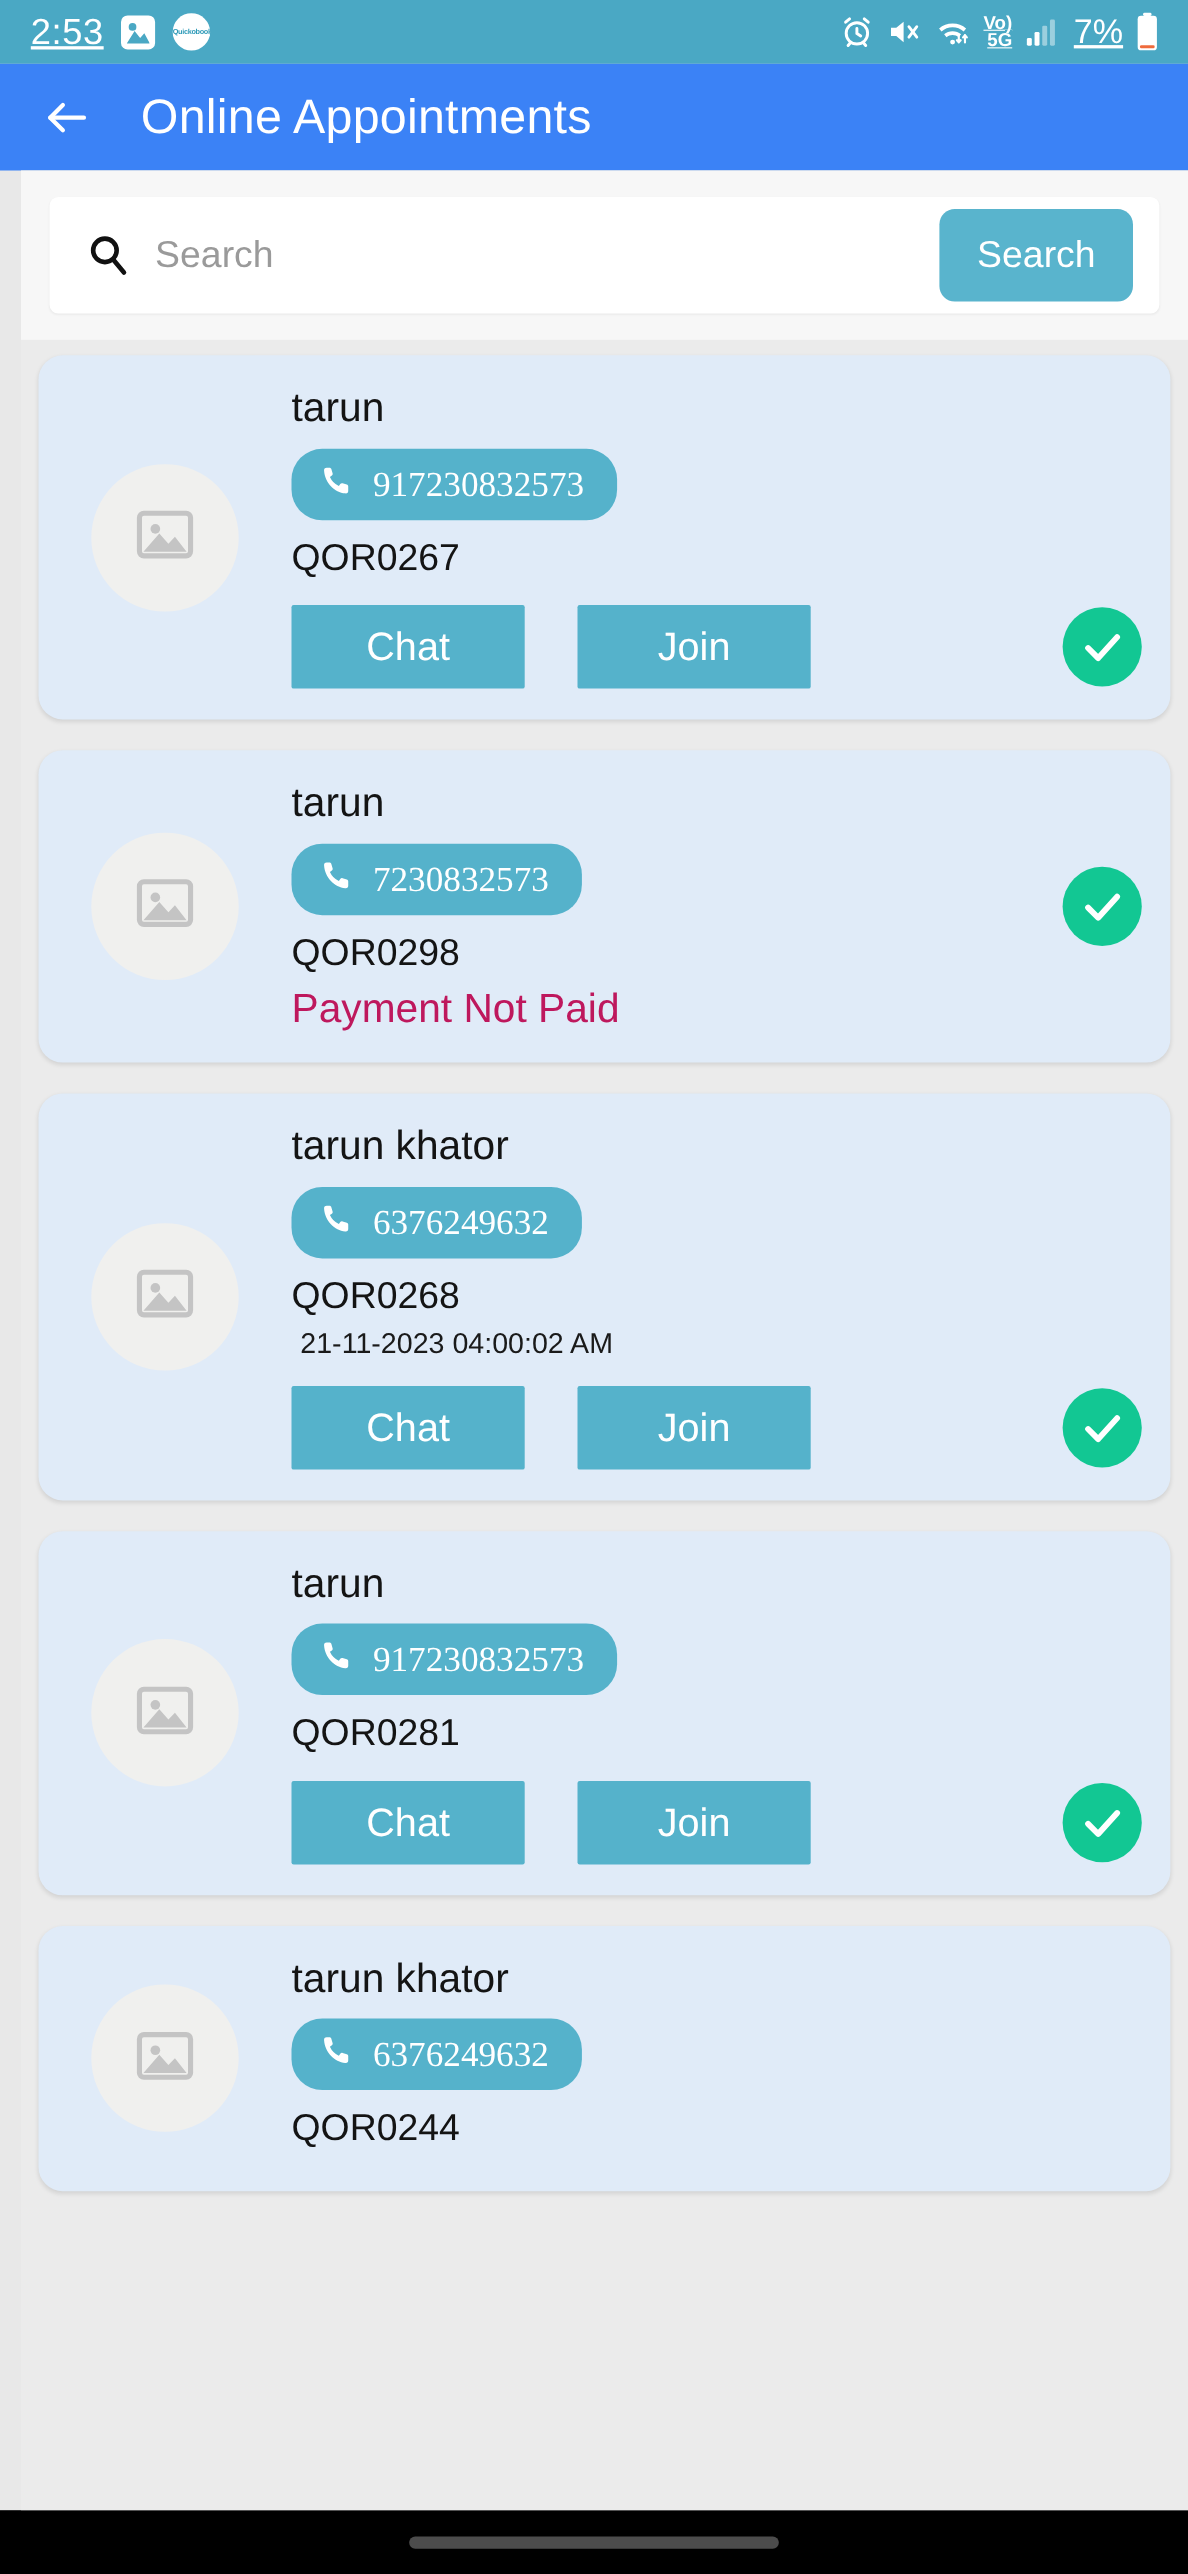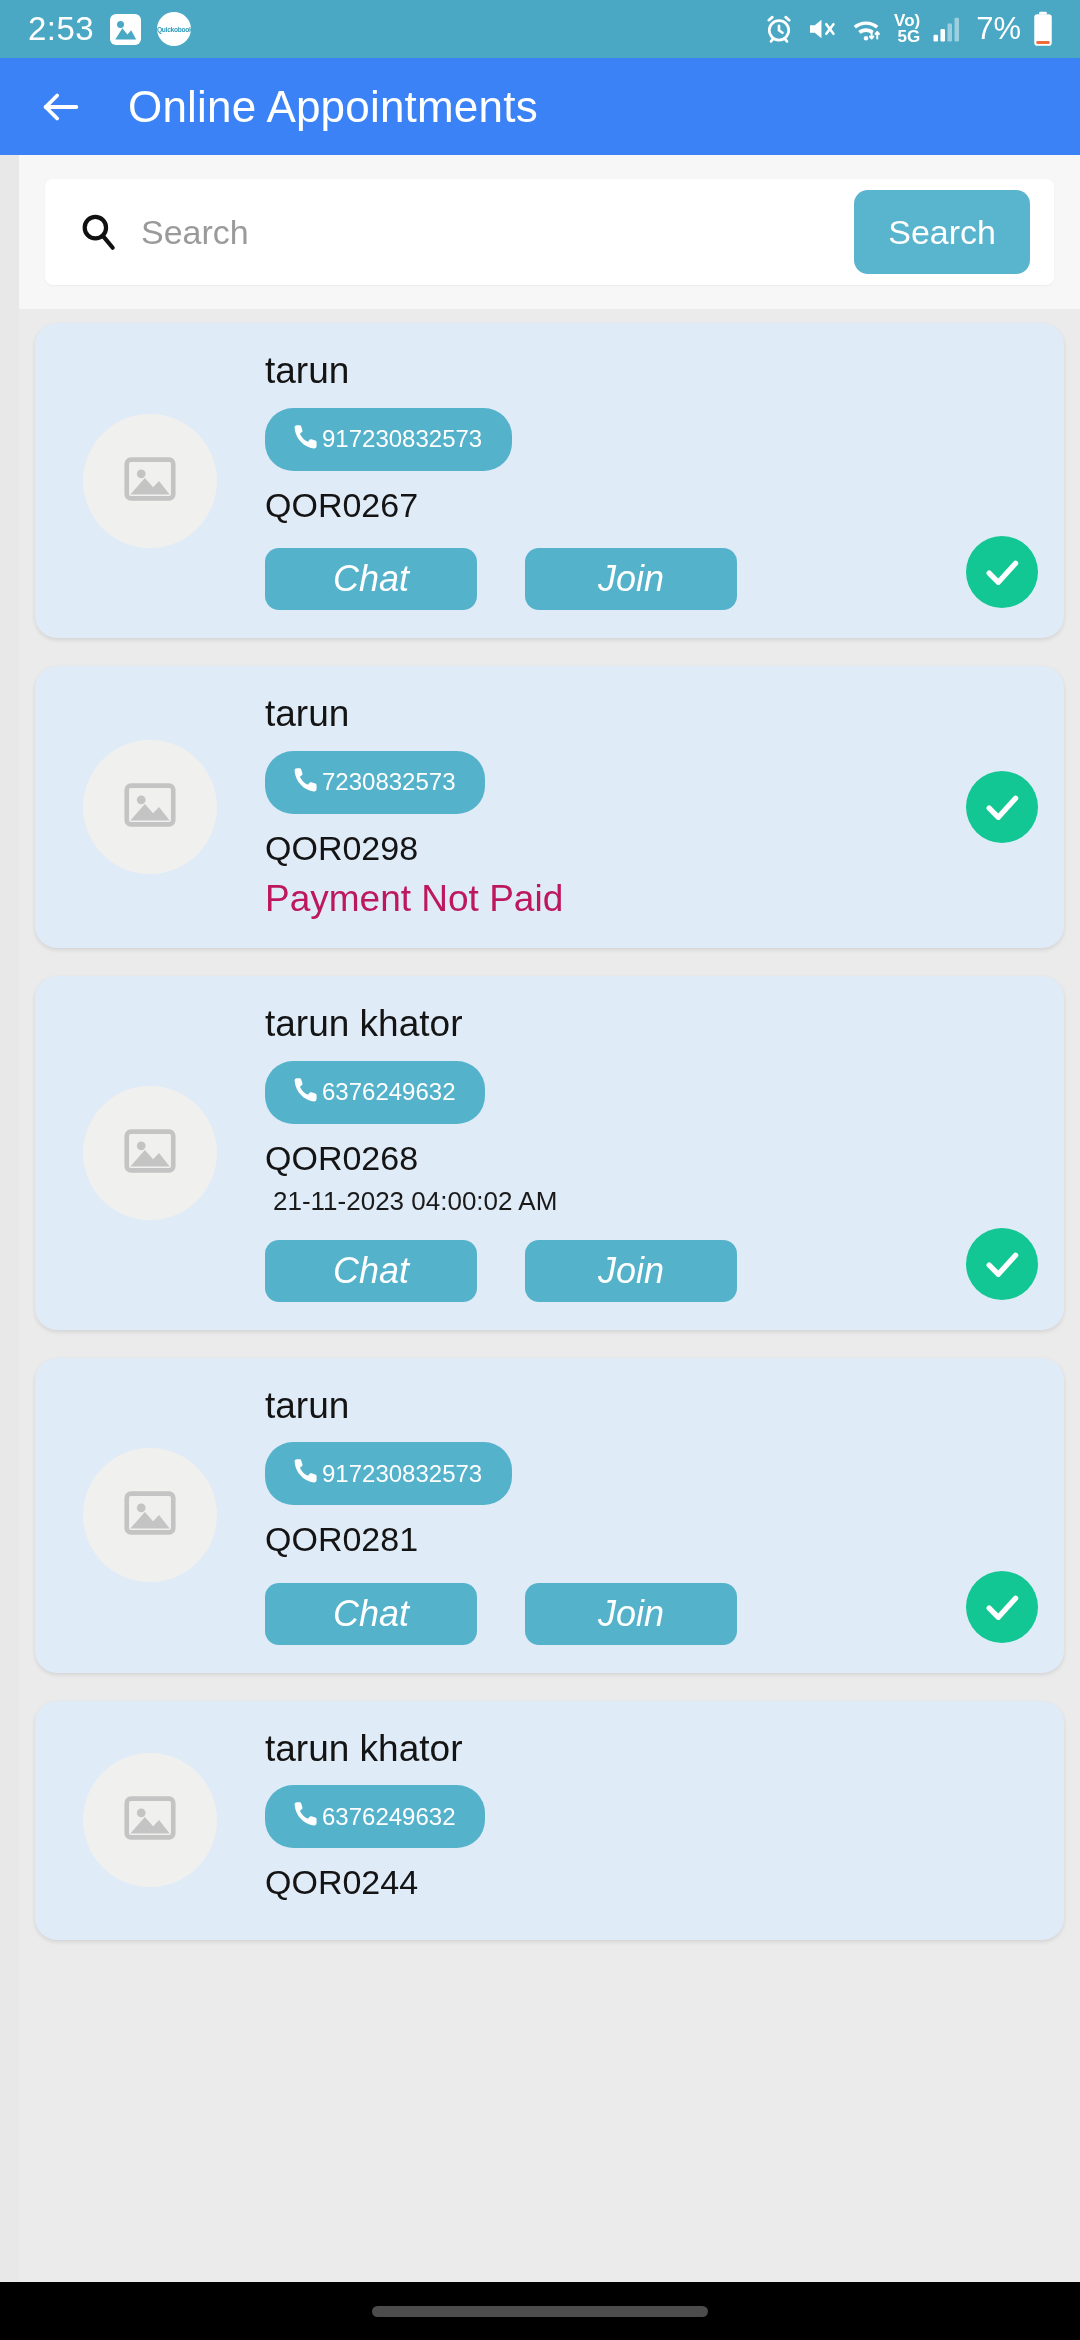--- a/index.html
+++ b/index.html
@@ -13,20 +13,21 @@
 
   
   .status-bar {
     height: 58px;
     background: #4aa8c4;
     display: flex;
     align-items: center;
     justify-content: space-between;
     padding: 0 26px 0 28px;
     color: #ffffff;
+    text-decoration: underline;
   }
   .sb-left { display: flex; align-items: center; gap: 16px; }
   .sb-clock { font-size: 33px; font-weight: 500; letter-spacing: 0.5px; }
   .sb-right { display: flex; align-items: center; gap: 11px; }
   .sb-batt-text { font-size: 31px; font-weight: 500; margin-left: 4px; }
   .icon-white { display: block; }
 
   
   .notif-photo {
     width: 31px; height: 31px;
@@ -174,26 +175,28 @@
   .card-main { flex: 1; min-width: 0; }
   .cust-name {
     font-size: 37px;
     color: #141414;
     margin-bottom: 16px;
     line-height: 1.1;
   }
   .phone-pill {
     display: inline-flex;
     align-items: center;
+    gap: 17px;
     background: #55b2cb;
     color: #ffffff;
     border-radius: 28px;
     padding: 13px 30px 13px 26px;
-    font-size: 24px;
+    font-size: 32px;
     margin-bottom: 16px;
+    font-family: Liberation Serif, serif;
   }
   .phone-pill svg { width: 31px; height: 31px; flex: none; }
   .order-id {
     font-size: 34px;
     color: #141414;
     margin-bottom: 10px;
     line-height: 1.1;
   }
   .timestamp {
     font-size: 26px;
@@ -210,28 +213,27 @@
   .actions {
     display: flex;
     align-items: center;
     gap: 48px;
     margin-top: 24px;
     padding-right: 8px;
   }
   .act-btn {
     background: #55b2cb;
     border: none;
-    border-radius: 14px;
+    border-radius: 2px;
     color: #ffffff;
     font-family: "Liberation Sans", sans-serif;
     font-size: 36px;
-    height: 62px;
+    height: 76px;
     width: 212px;
     cursor: pointer;
-    font-style: italic;
   }
   .check-badge {
     position: absolute;
     right: 26px;
     width: 72px; height: 72px;
     border-radius: 50%;
     background: #12c793;
     display: flex; align-items: center; justify-content: center;
   }
   .check-badge.at-actions { bottom: 30px; }

